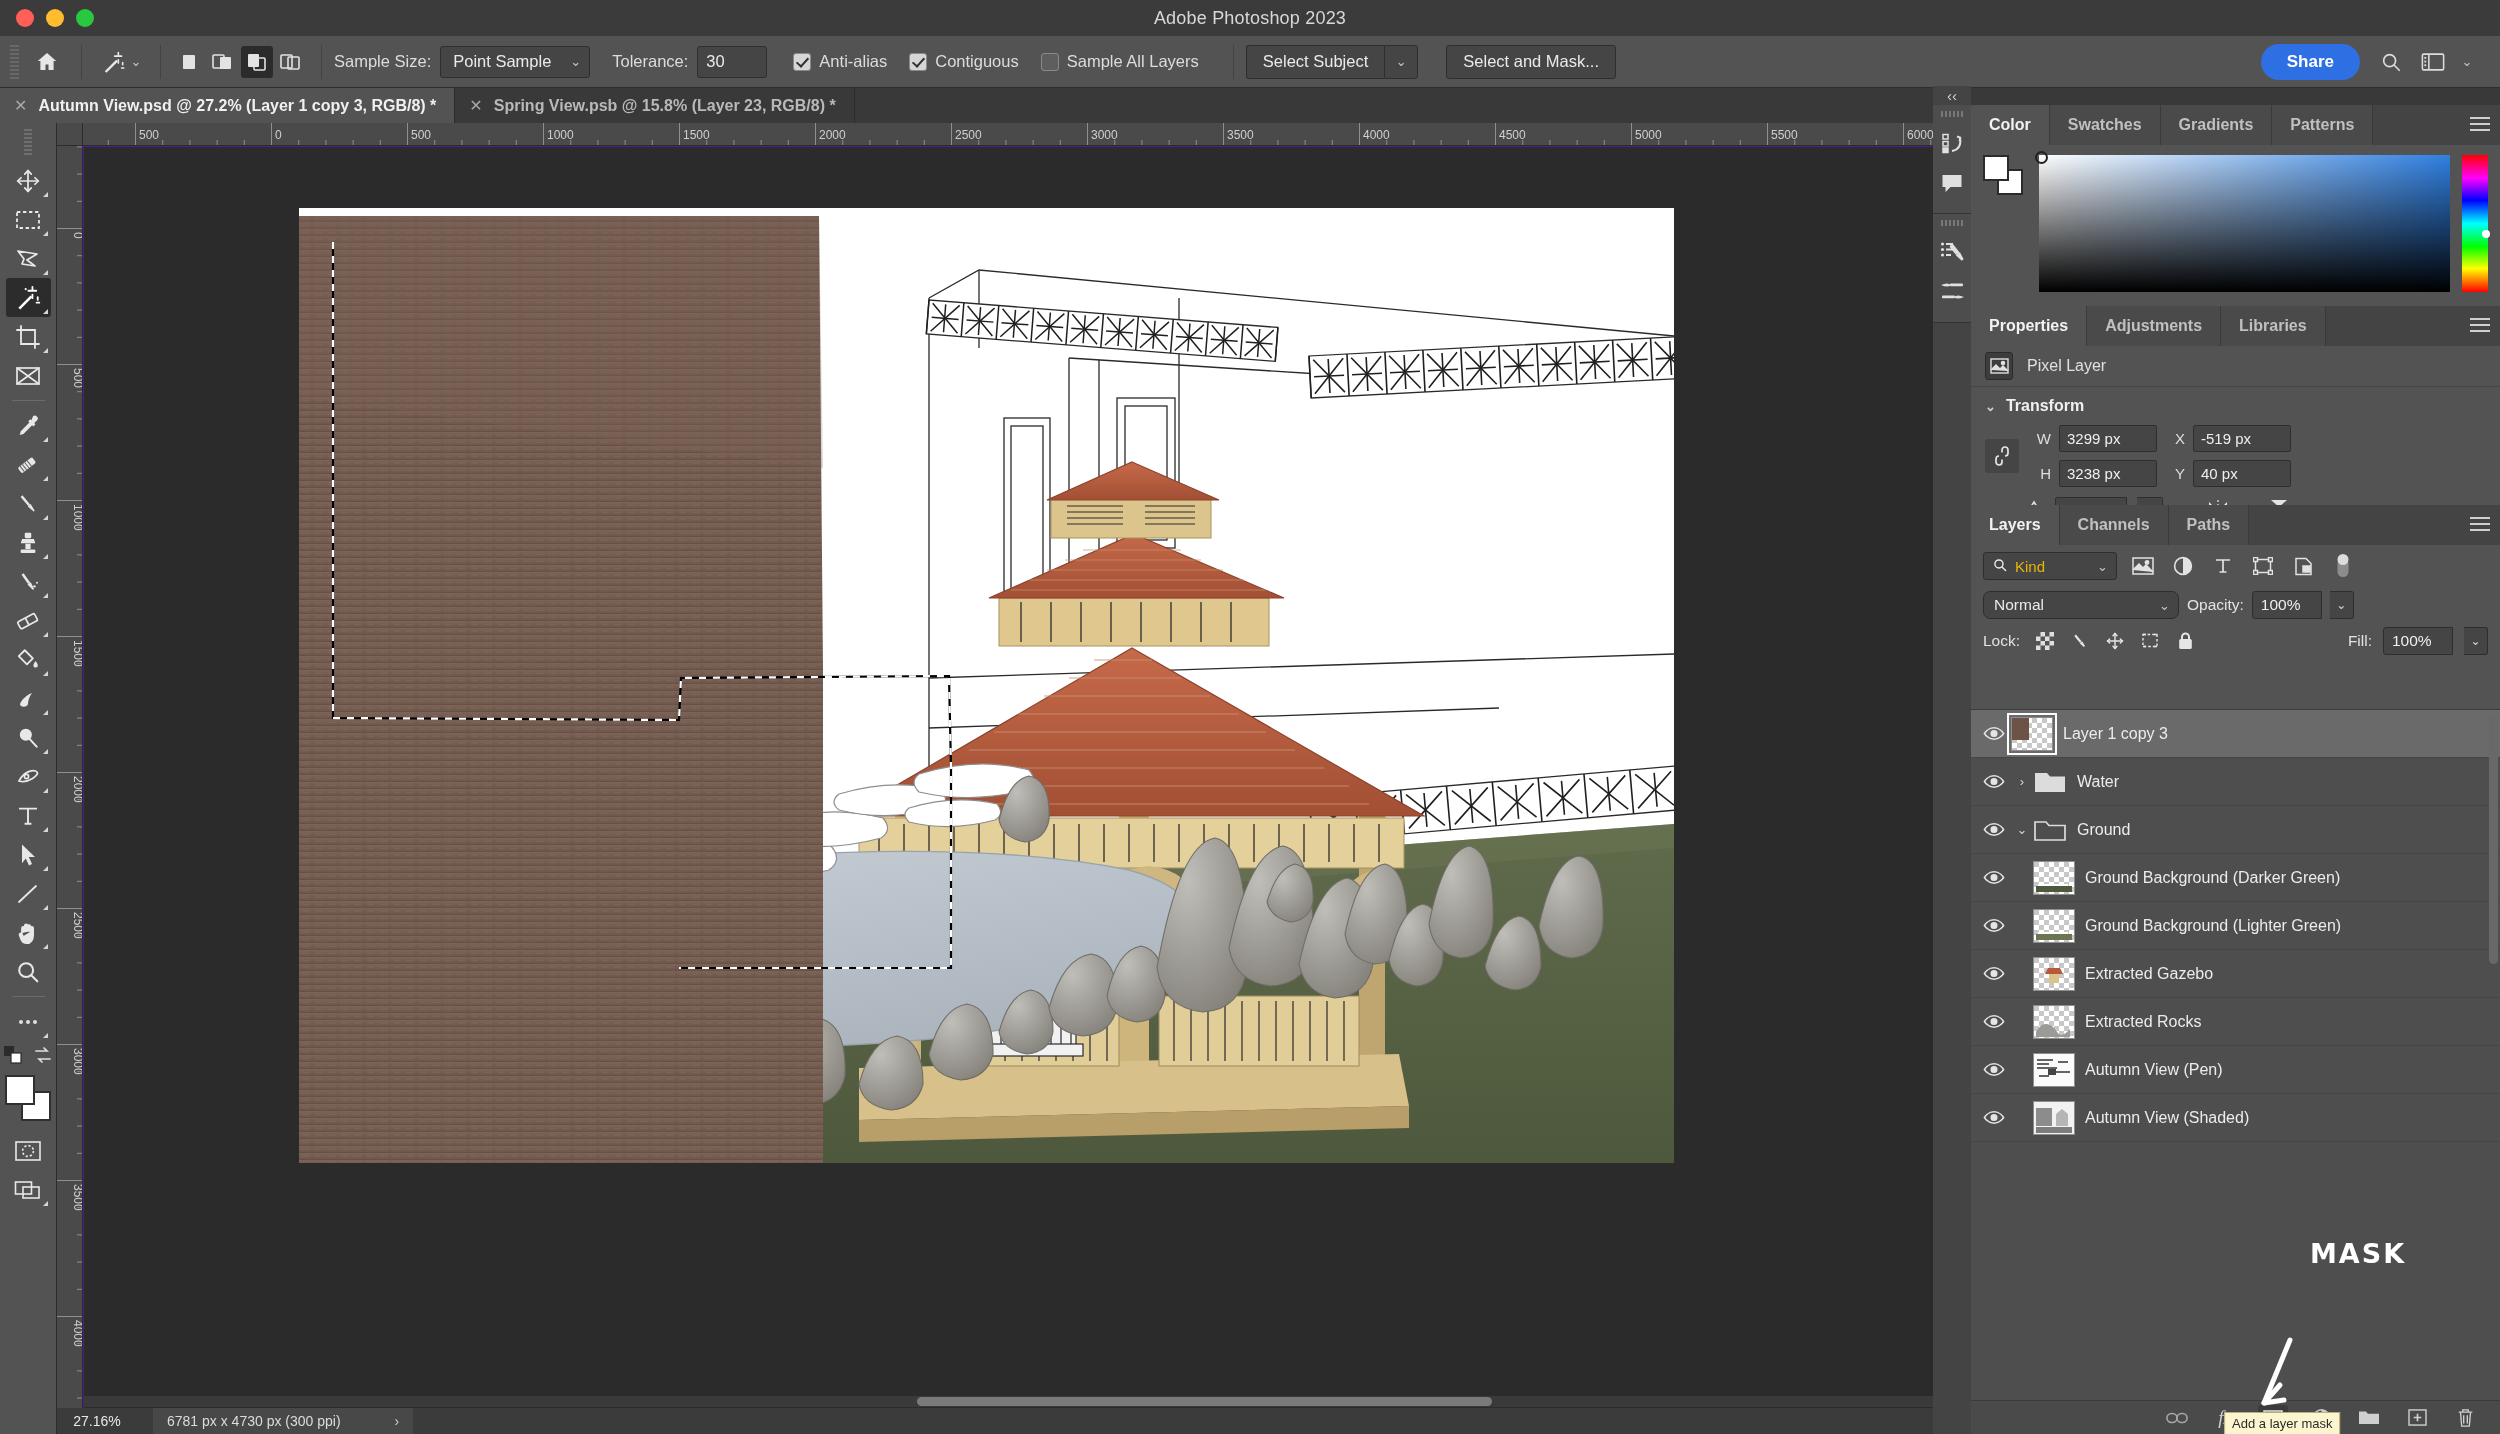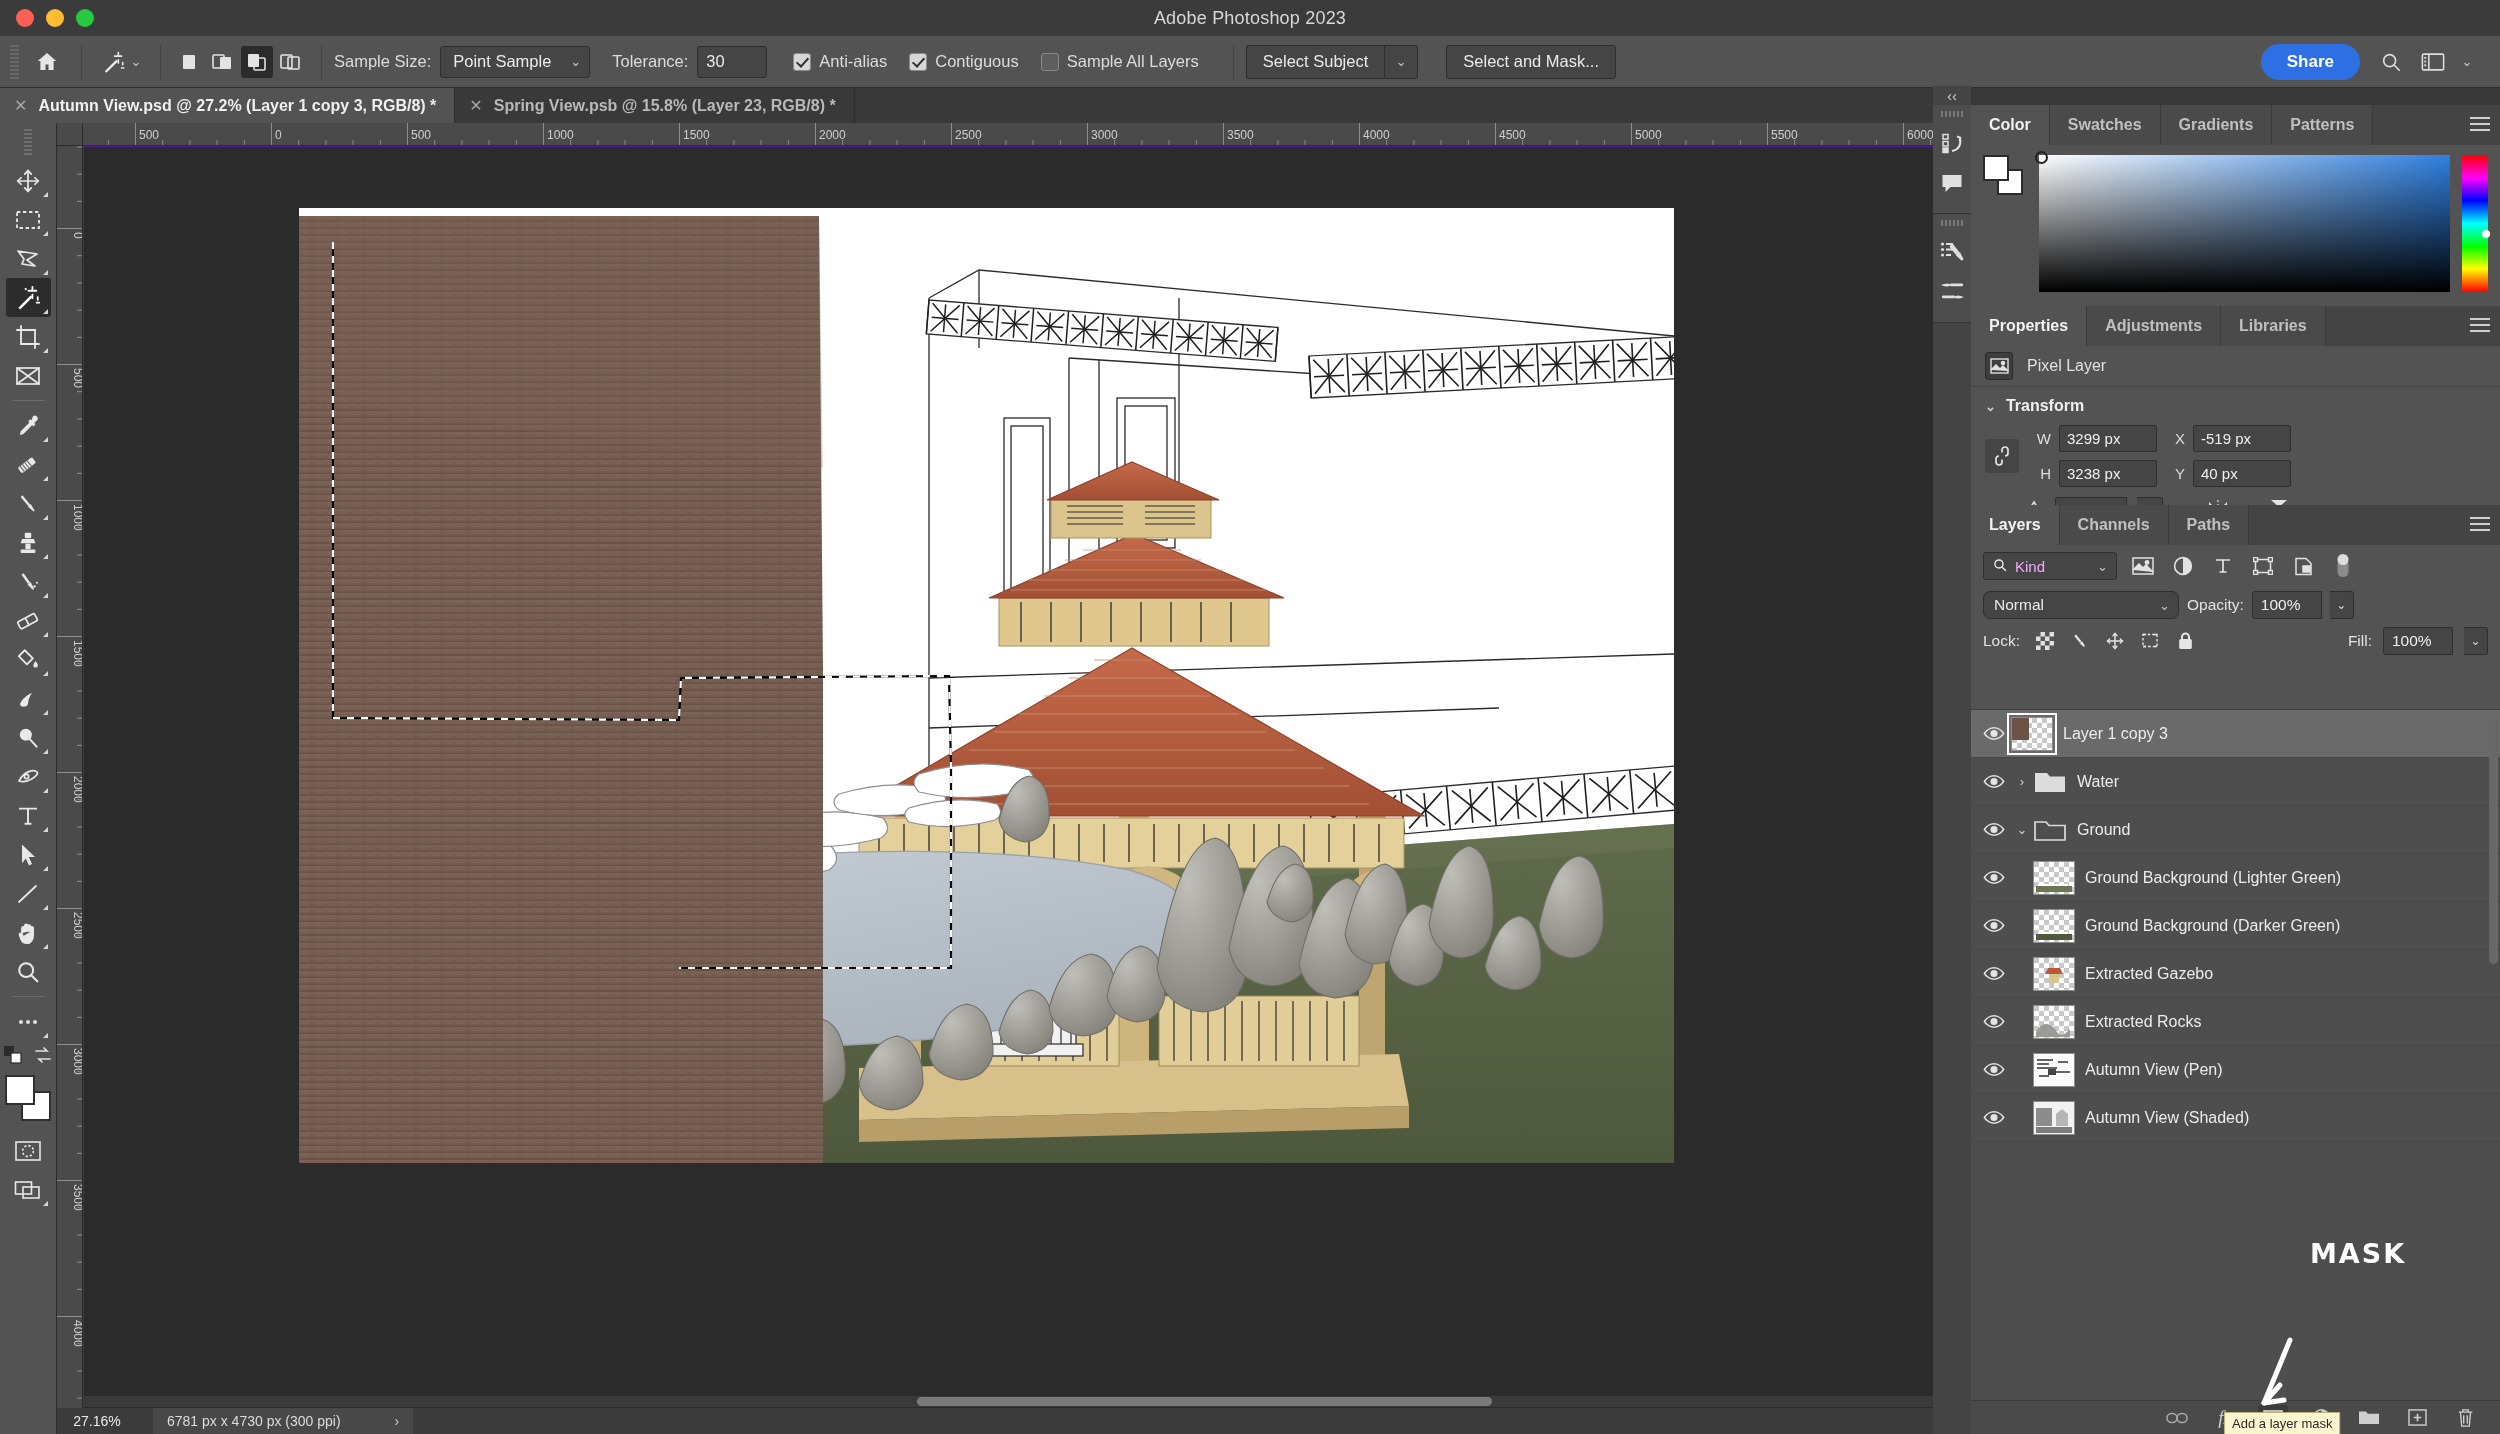--- a/index.html
+++ b/index.html
@@ -191,21 +191,21 @@
   .flabel { font-size: 15px; color: #dedede; text-align: right; }
   .finput { height: 27px; background: #454545; border: 1px solid #2e2e2e; border-radius: 2px; color: #efefef; font-size: 15px; display: flex; align-items: center; padding: 0 7px; }
   .angle-row { display: flex; align-items: center; gap: 10px; padding: 0 14px 12px 52px; }
   .angle-input { height: 27px; width: 72px; background: #454545; border: 1px solid #2e2e2e; border-radius: 2px 0 0 2px; color: #efefef; font-size: 15px; display: flex; align-items: center; padding: 0 7px; }
   .angle-drop { height: 27px; width: 26px; background: #454545; border: 1px solid #2e2e2e; border-left: none; border-radius: 0 2px 2px 0; display: flex; align-items: center; justify-content: center; color: #d8d8d8; font-size: 12px; }
   .align-label { padding: 4px 14px 14px; font-size: 16px; color: #e2e2e2; }
 
   
   .lay-filter { display: flex; align-items: center; gap: 12px; padding: 7px 12px; }
   .kind-select { height: 28px; background: #454545; border: 1px solid #2e2e2e; border-radius: 3px; display: flex; align-items: center; gap: 9px; padding: 0 8px 0 9px; width: 134px; justify-content: space-between; }
-  .kind-left { display: flex; align-items: center; gap: 8px; font-size: 15px; color: #f0abfc; }
+  .kind-left { display: flex; align-items: center; gap: 8px; font-size: 15px; color: #eab308; }
   .filter-icon { width: 28px; height: 28px; display: flex; align-items: center; justify-content: center; color: #e2e2e2; }
   .blend-row { display: flex; align-items: center; gap: 8px; padding: 4px 12px 6px; }
   .blend-select { height: 28px; flex: 1; max-width: 196px; background: #454545; border: 1px solid #2e2e2e; border-radius: 7px; display: flex; align-items: center; justify-content: space-between; padding: 0 8px 0 10px; font-size: 15.5px; color: #eaeaea; }
   .op-label { font-size: 15.5px; color: #e2e2e2; }
   .op-box { height: 28px; width: 70px; background: #454545; border: 1px solid #2e2e2e; border-radius: 3px 0 0 3px; display: flex; align-items: center; padding: 0 8px; font-size: 15.5px; color: #eee; }
   .op-drop { height: 28px; width: 24px; background: #454545; border: 1px solid #2e2e2e; border-left: none; border-radius: 0 3px 3px 0; display: flex; align-items: center; justify-content: center; color: #d8d8d8; font-size: 12px; }
   .lock-row { display: flex; align-items: center; gap: 11px; padding: 2px 12px 8px; }
   .lock-label { font-size: 15.5px; color: #e2e2e2; margin-right: 2px; }
   .lock-icon { width: 24px; height: 24px; display: flex; align-items: center; justify-content: center; color: #e6e6e6; }
 
@@ -1347,38 +1347,38 @@
           </div>
           <div class="layer-row">
             <div class="eye">
               <svg width="22" height="15" viewBox="0 0 24 16" fill="none" stroke="#e4e4e4" stroke-width="1.6">
                 <path d="M1.5 8S5.5 1.8 12 1.8 22.5 8 22.5 8 18.5 14.2 12 14.2 1.5 8 1.5 8z"></path>
                 <circle cx="12" cy="8" r="3.1" fill="#e4e4e4"></circle>
               </svg>
             </div>
             <div class="indent"></div>
             <div class="lthumb"><svg width="40" height="32" viewBox="0 0 40 32">
-                <rect x="2" y="24" width="36" height="6" fill="#6b7554"></rect>
+                <rect x="2" y="24" width="36" height="6" fill="#4e583c"></rect>
                 <path d="M4 23h30" stroke="#fff" stroke-width="2"></path>
               </svg></div>
-            <div class="lname">Ground Background (Lighter Green)</div>
+            <div class="lname">Ground Background (Darker Green)</div>
           </div>
           <div class="layer-row">
             <div class="eye">
               <svg width="22" height="15" viewBox="0 0 24 16" fill="none" stroke="#e4e4e4" stroke-width="1.6">
                 <path d="M1.5 8S5.5 1.8 12 1.8 22.5 8 22.5 8 18.5 14.2 12 14.2 1.5 8 1.5 8z"></path>
                 <circle cx="12" cy="8" r="3.1" fill="#e4e4e4"></circle>
               </svg>
             </div>
             <div class="indent"></div>
             <div class="lthumb"><svg width="40" height="32" viewBox="0 0 40 32">
-                <rect x="2" y="24" width="36" height="6" fill="#4e583c"></rect>
+                <rect x="2" y="24" width="36" height="6" fill="#6b7554"></rect>
                 <path d="M4 23h30" stroke="#fff" stroke-width="2"></path>
               </svg></div>
-            <div class="lname">Ground Background (Darker Green)</div>
+            <div class="lname">Ground Background (Lighter Green)</div>
           </div>
           <div class="layer-row">
             <div class="eye">
               <svg width="22" height="15" viewBox="0 0 24 16" fill="none" stroke="#e4e4e4" stroke-width="1.6">
                 <path d="M1.5 8S5.5 1.8 12 1.8 22.5 8 22.5 8 18.5 14.2 12 14.2 1.5 8 1.5 8z"></path>
                 <circle cx="12" cy="8" r="3.1" fill="#e4e4e4"></circle>
               </svg>
             </div>
             <div class="indent"></div>
             <div class="lthumb"><svg width="40" height="32" viewBox="0 0 40 32">

